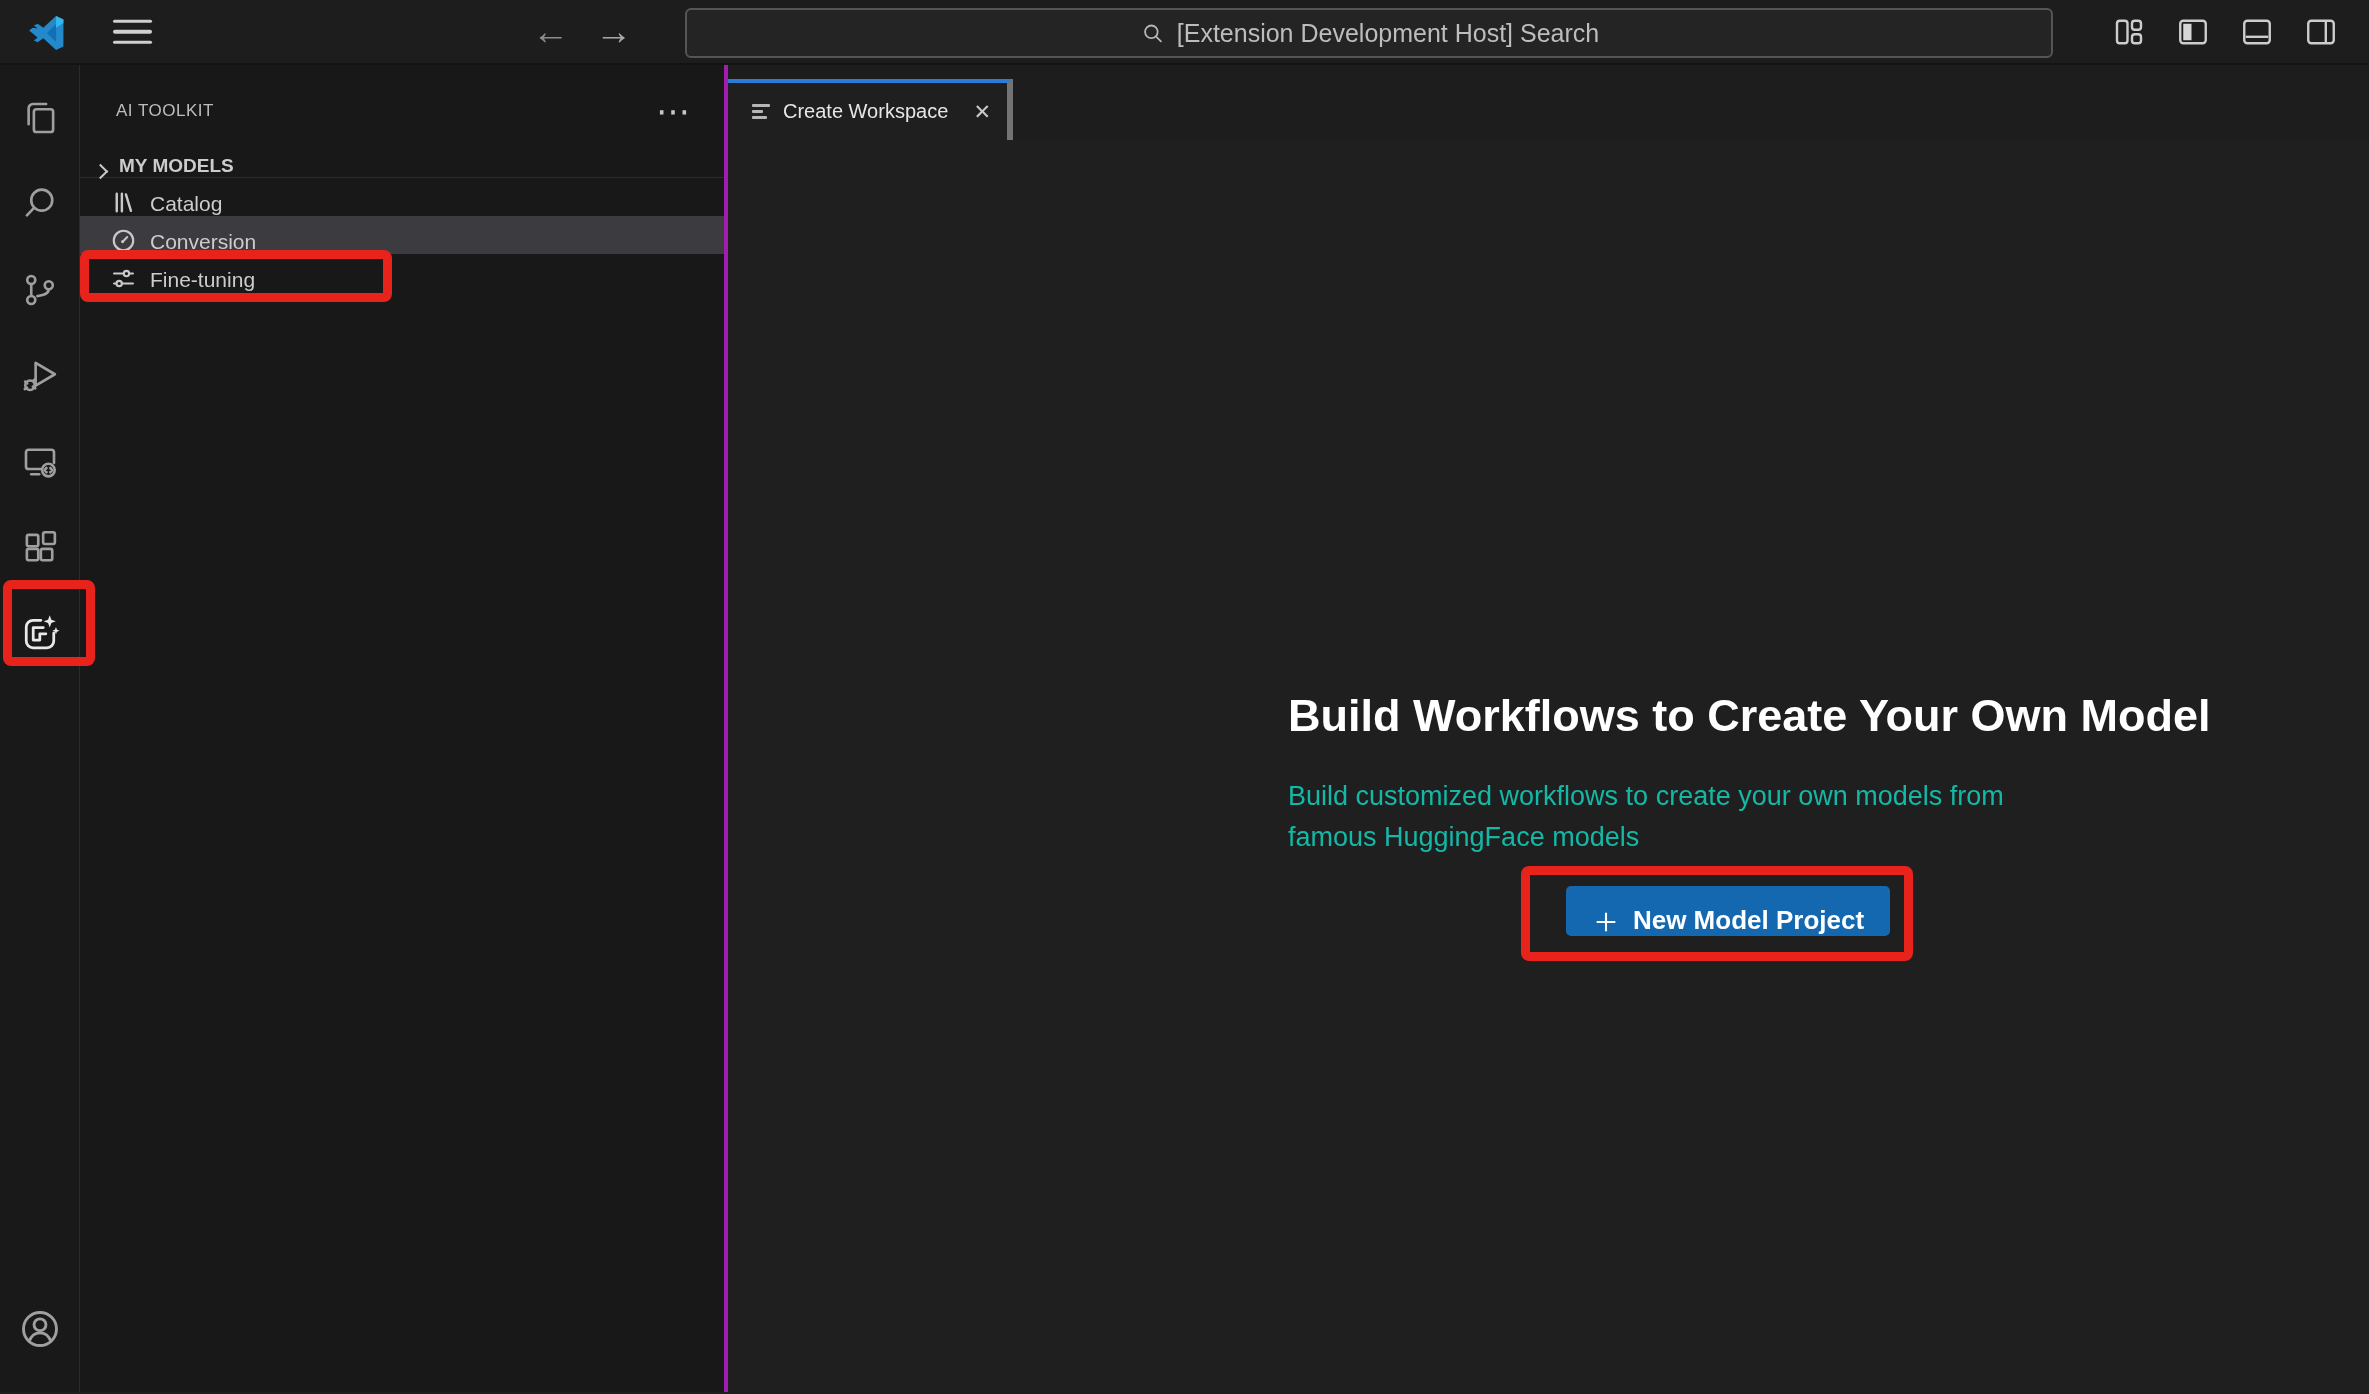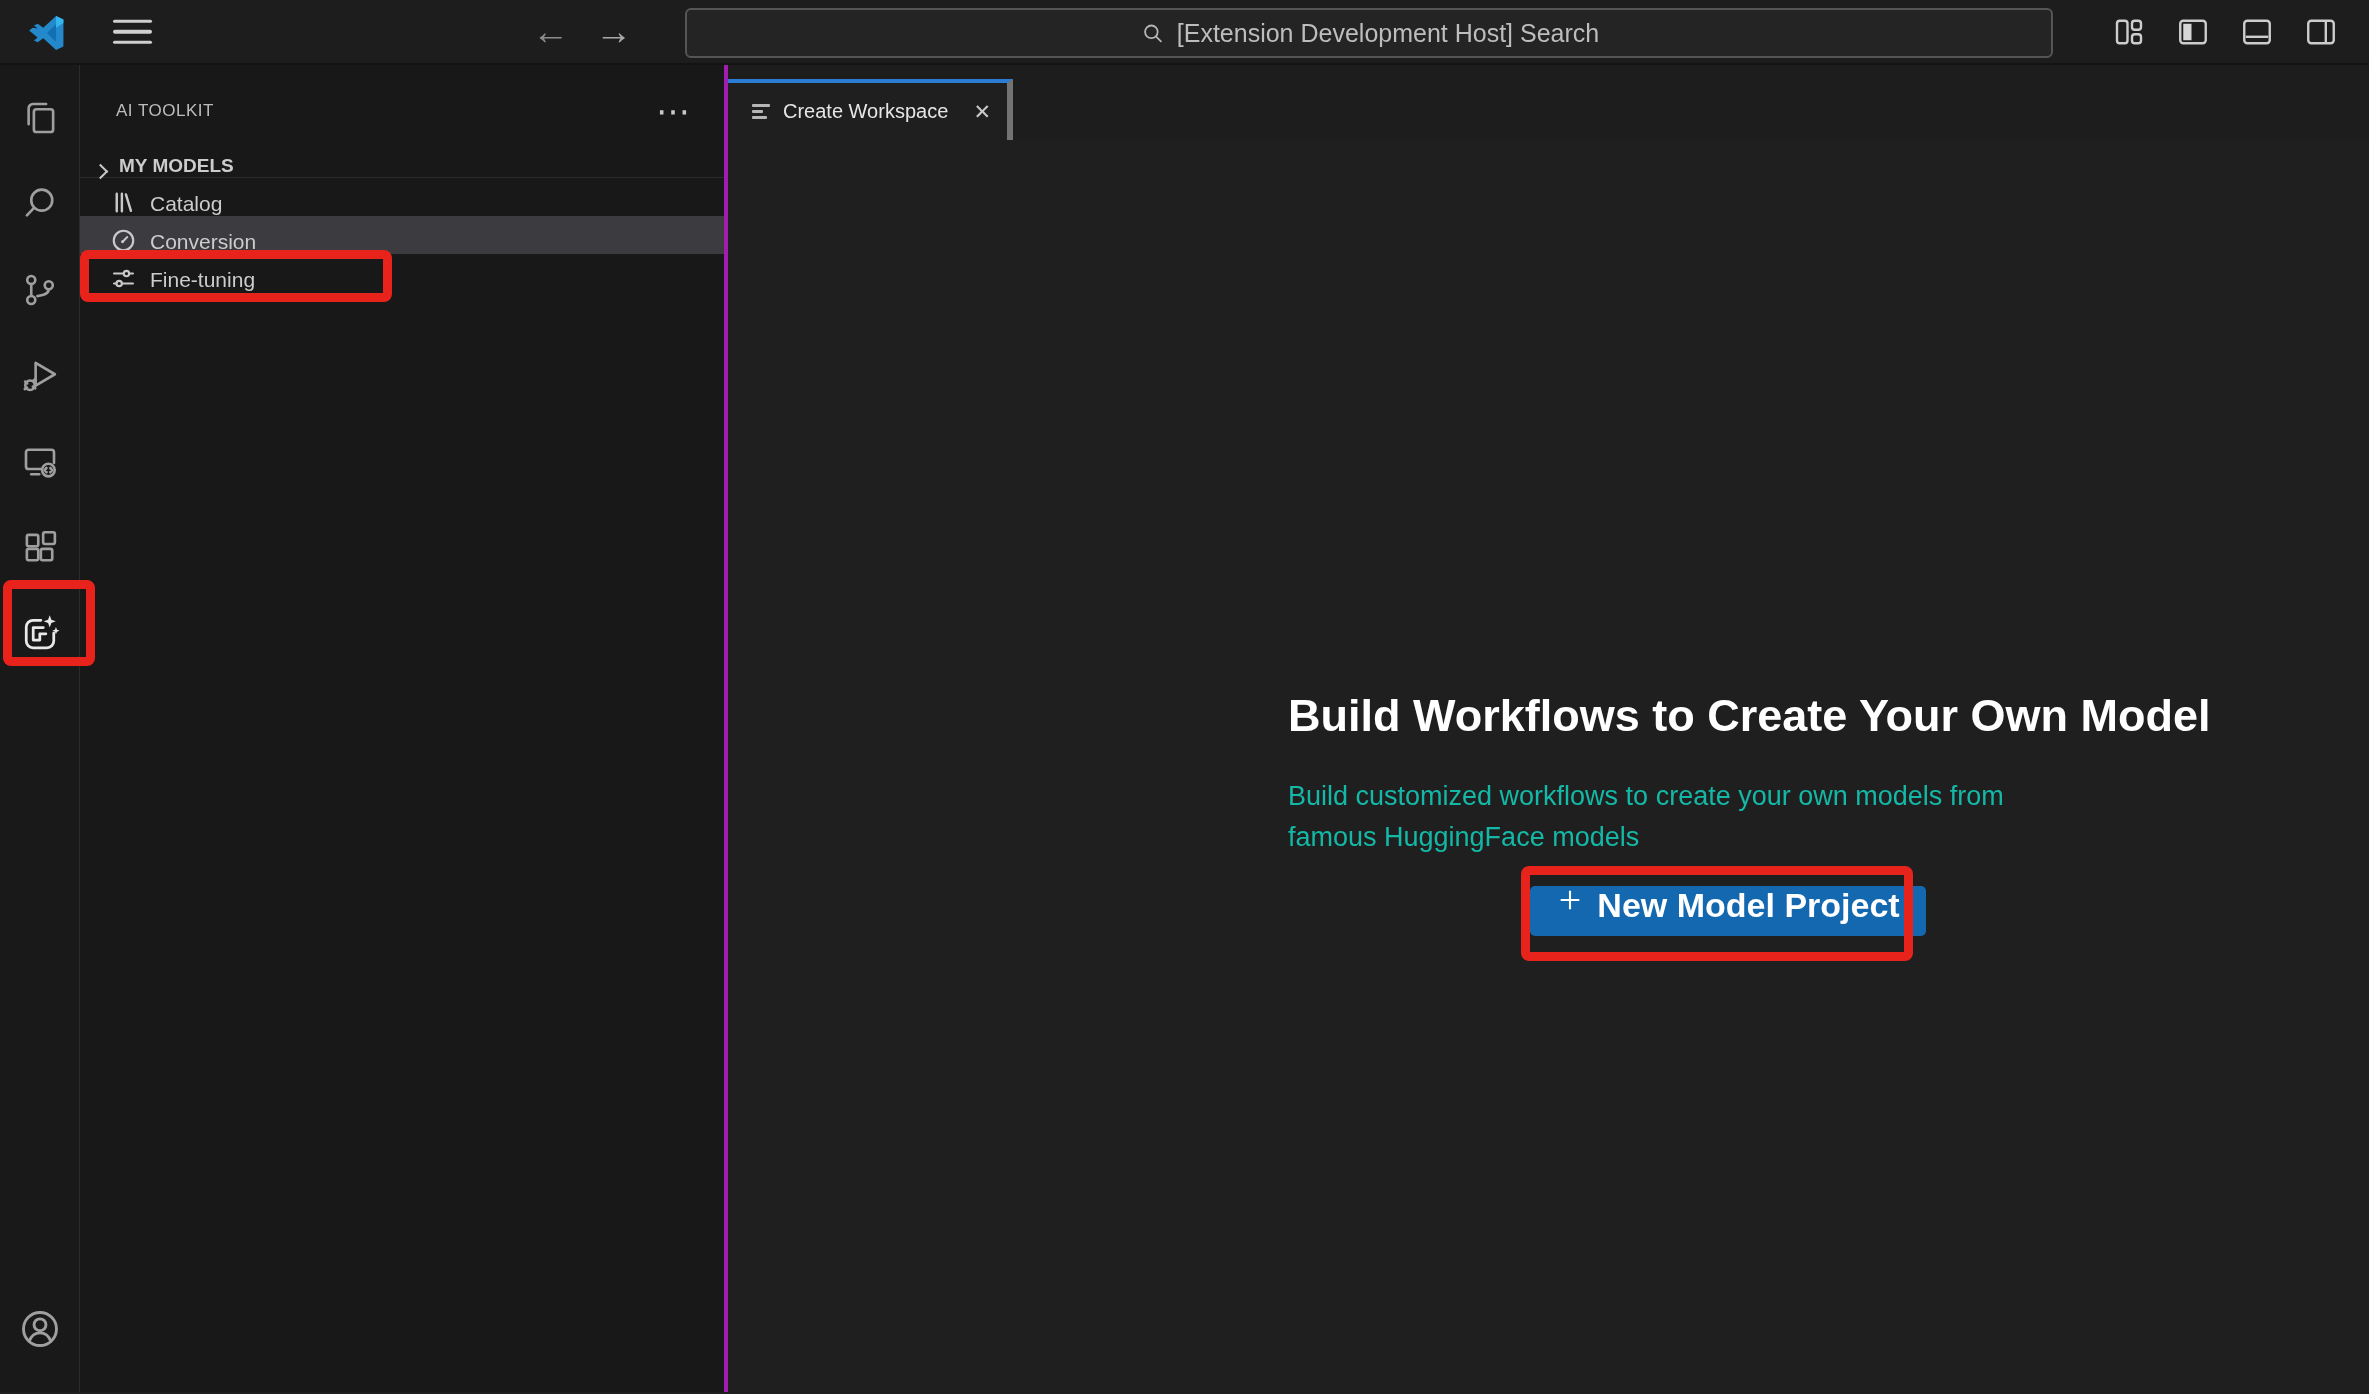--- a/index.html
+++ b/index.html
@@ -78,22 +78,22 @@
     position:absolute; top:550px; left:0; right:0; 
     white-space:nowrap; font-size:45px; font-weight:bold; color:#ffffff;
   }
   .hero-sub {
     position:absolute; top:636px; left:0; right:0; text-align:left;
     font-size:27px; line-height:41px; color:#14b8a6;
   }
   .hero-btnrow { position:absolute; top:746px; left:0; right:0; display:flex; justify-content:center; }
   .newproj-btn {
     height:50px; padding:0 26px; background:#1368b0; color:#ffffff;
-    border:none; border-radius:5px; font-size:34px; font-weight:bold;
-    font-family:inherit; display:flex; align-items:flex-start; gap:13px; cursor:pointer;
+    border:none; border-radius:5px; font-size:26px; font-weight:bold;
+    font-family:inherit; display:flex; align-items:flex-end; gap:13px; cursor:pointer;
   }
   .newproj-btn svg { stroke:#ffffff; }
 
   
   .red-rect { position:absolute; border:9px solid #e8231c; border-radius:8px; z-index:50; pointer-events:none; }
   .red-activity { left:3px;  top:580px; width:92px;  height:86px; }
   .red-conversion { left:80px; top:250px; width:312px; height:52px; }
   .red-button { left:1521px; top:866px; width:392px; height:95px; }
 </style>
 </head>

